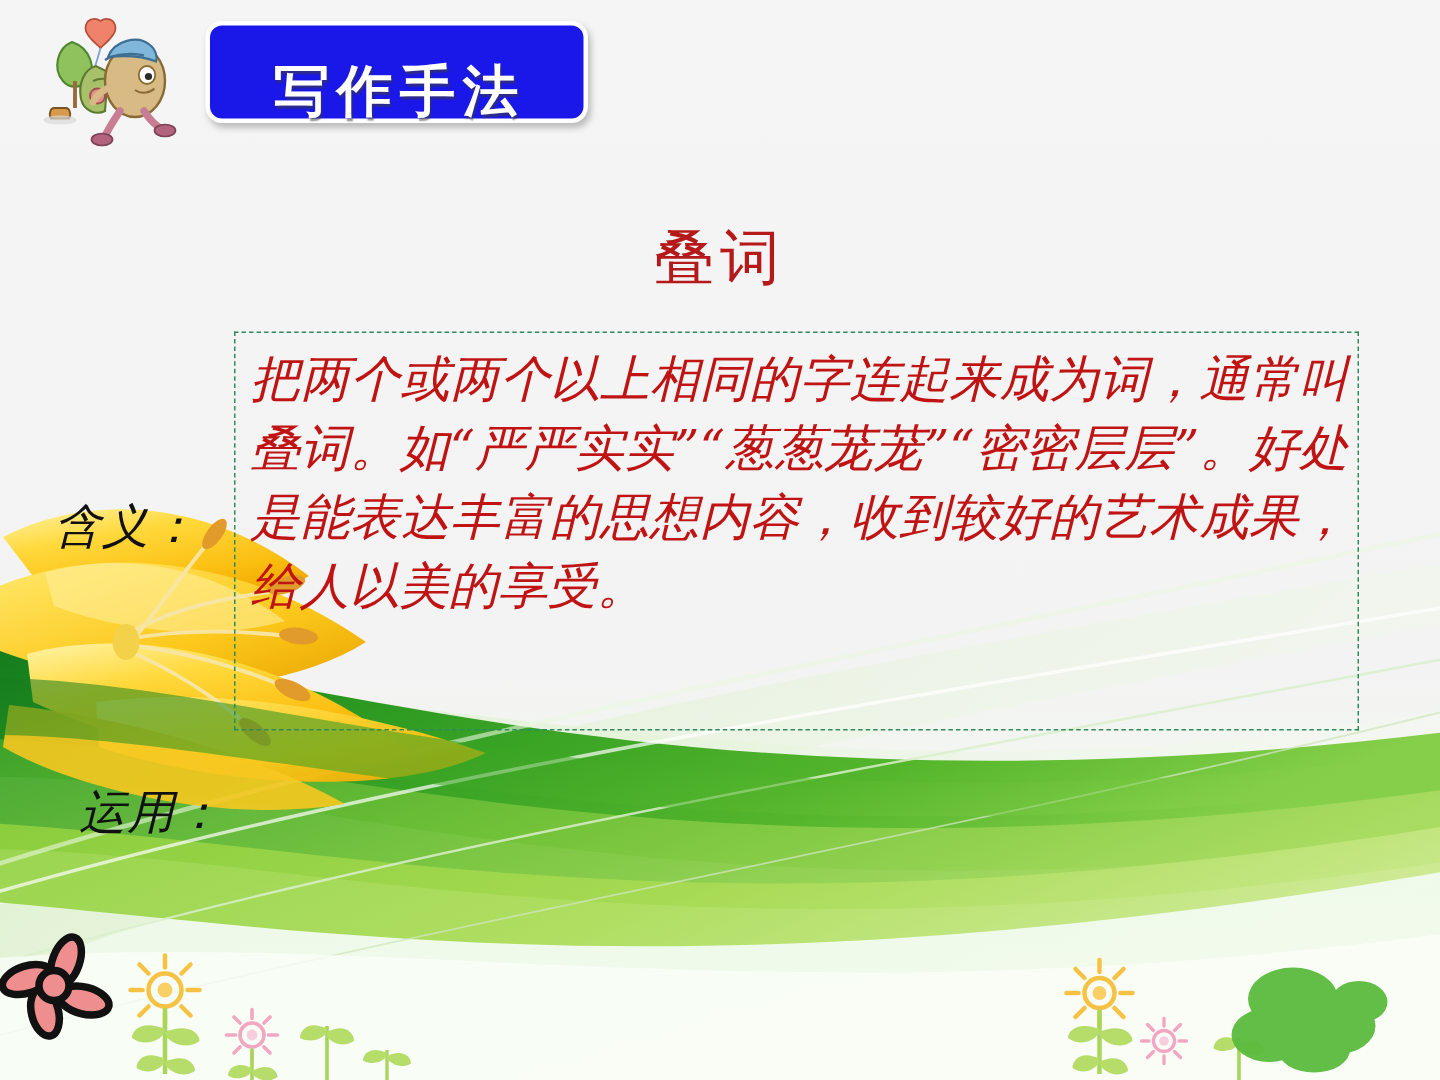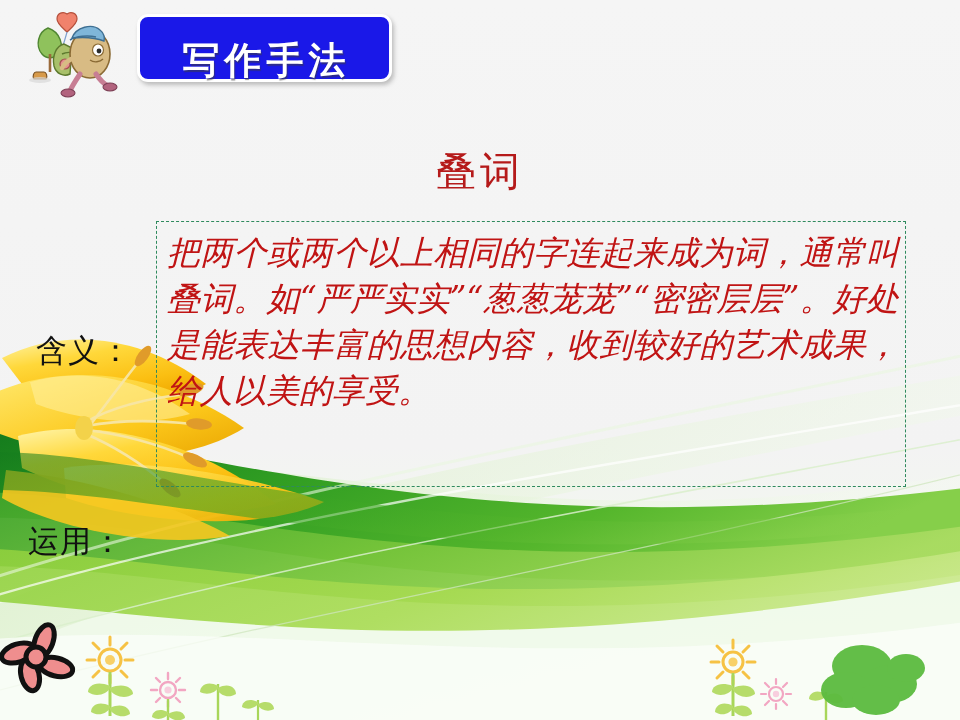--- a/index.html
+++ b/index.html
@@ -37,24 +37,24 @@
     position:absolute;left:0;top:124px;width:960px;text-align:center;
     color:#b51a1a;font-size:40px;letter-spacing:4px;
     font-family:"DejaVu Serif","Liberation Serif",serif;
     margin-top:20px;
   }
 
   
   .label{
     position:absolute;color:#111111;font-size:31px;letter-spacing:1px;
     font-family:"DejaVu Serif","Liberation Serif",serif;
-    white-space:nowrap;z-index:6;
+    white-space:nowrap;z-index:6;font-style:italic;
   }
   #label-meaning{left:36px;top:330px;}
-  #label-usage{left:28px;top:521px;}
+  #label-usage{left:53px;top:521px;}
 
   .box{
     position:absolute;border:1px dashed #2f8a5e;z-index:5;
     box-sizing:border-box;
     font-style:italic;
   }
   #box-meaning{left:156px;top:221px;width:750px;height:266px;}
   #box-usage{left:156px;top:503px;width:750px;height:112px;}
 
   .body-text{

